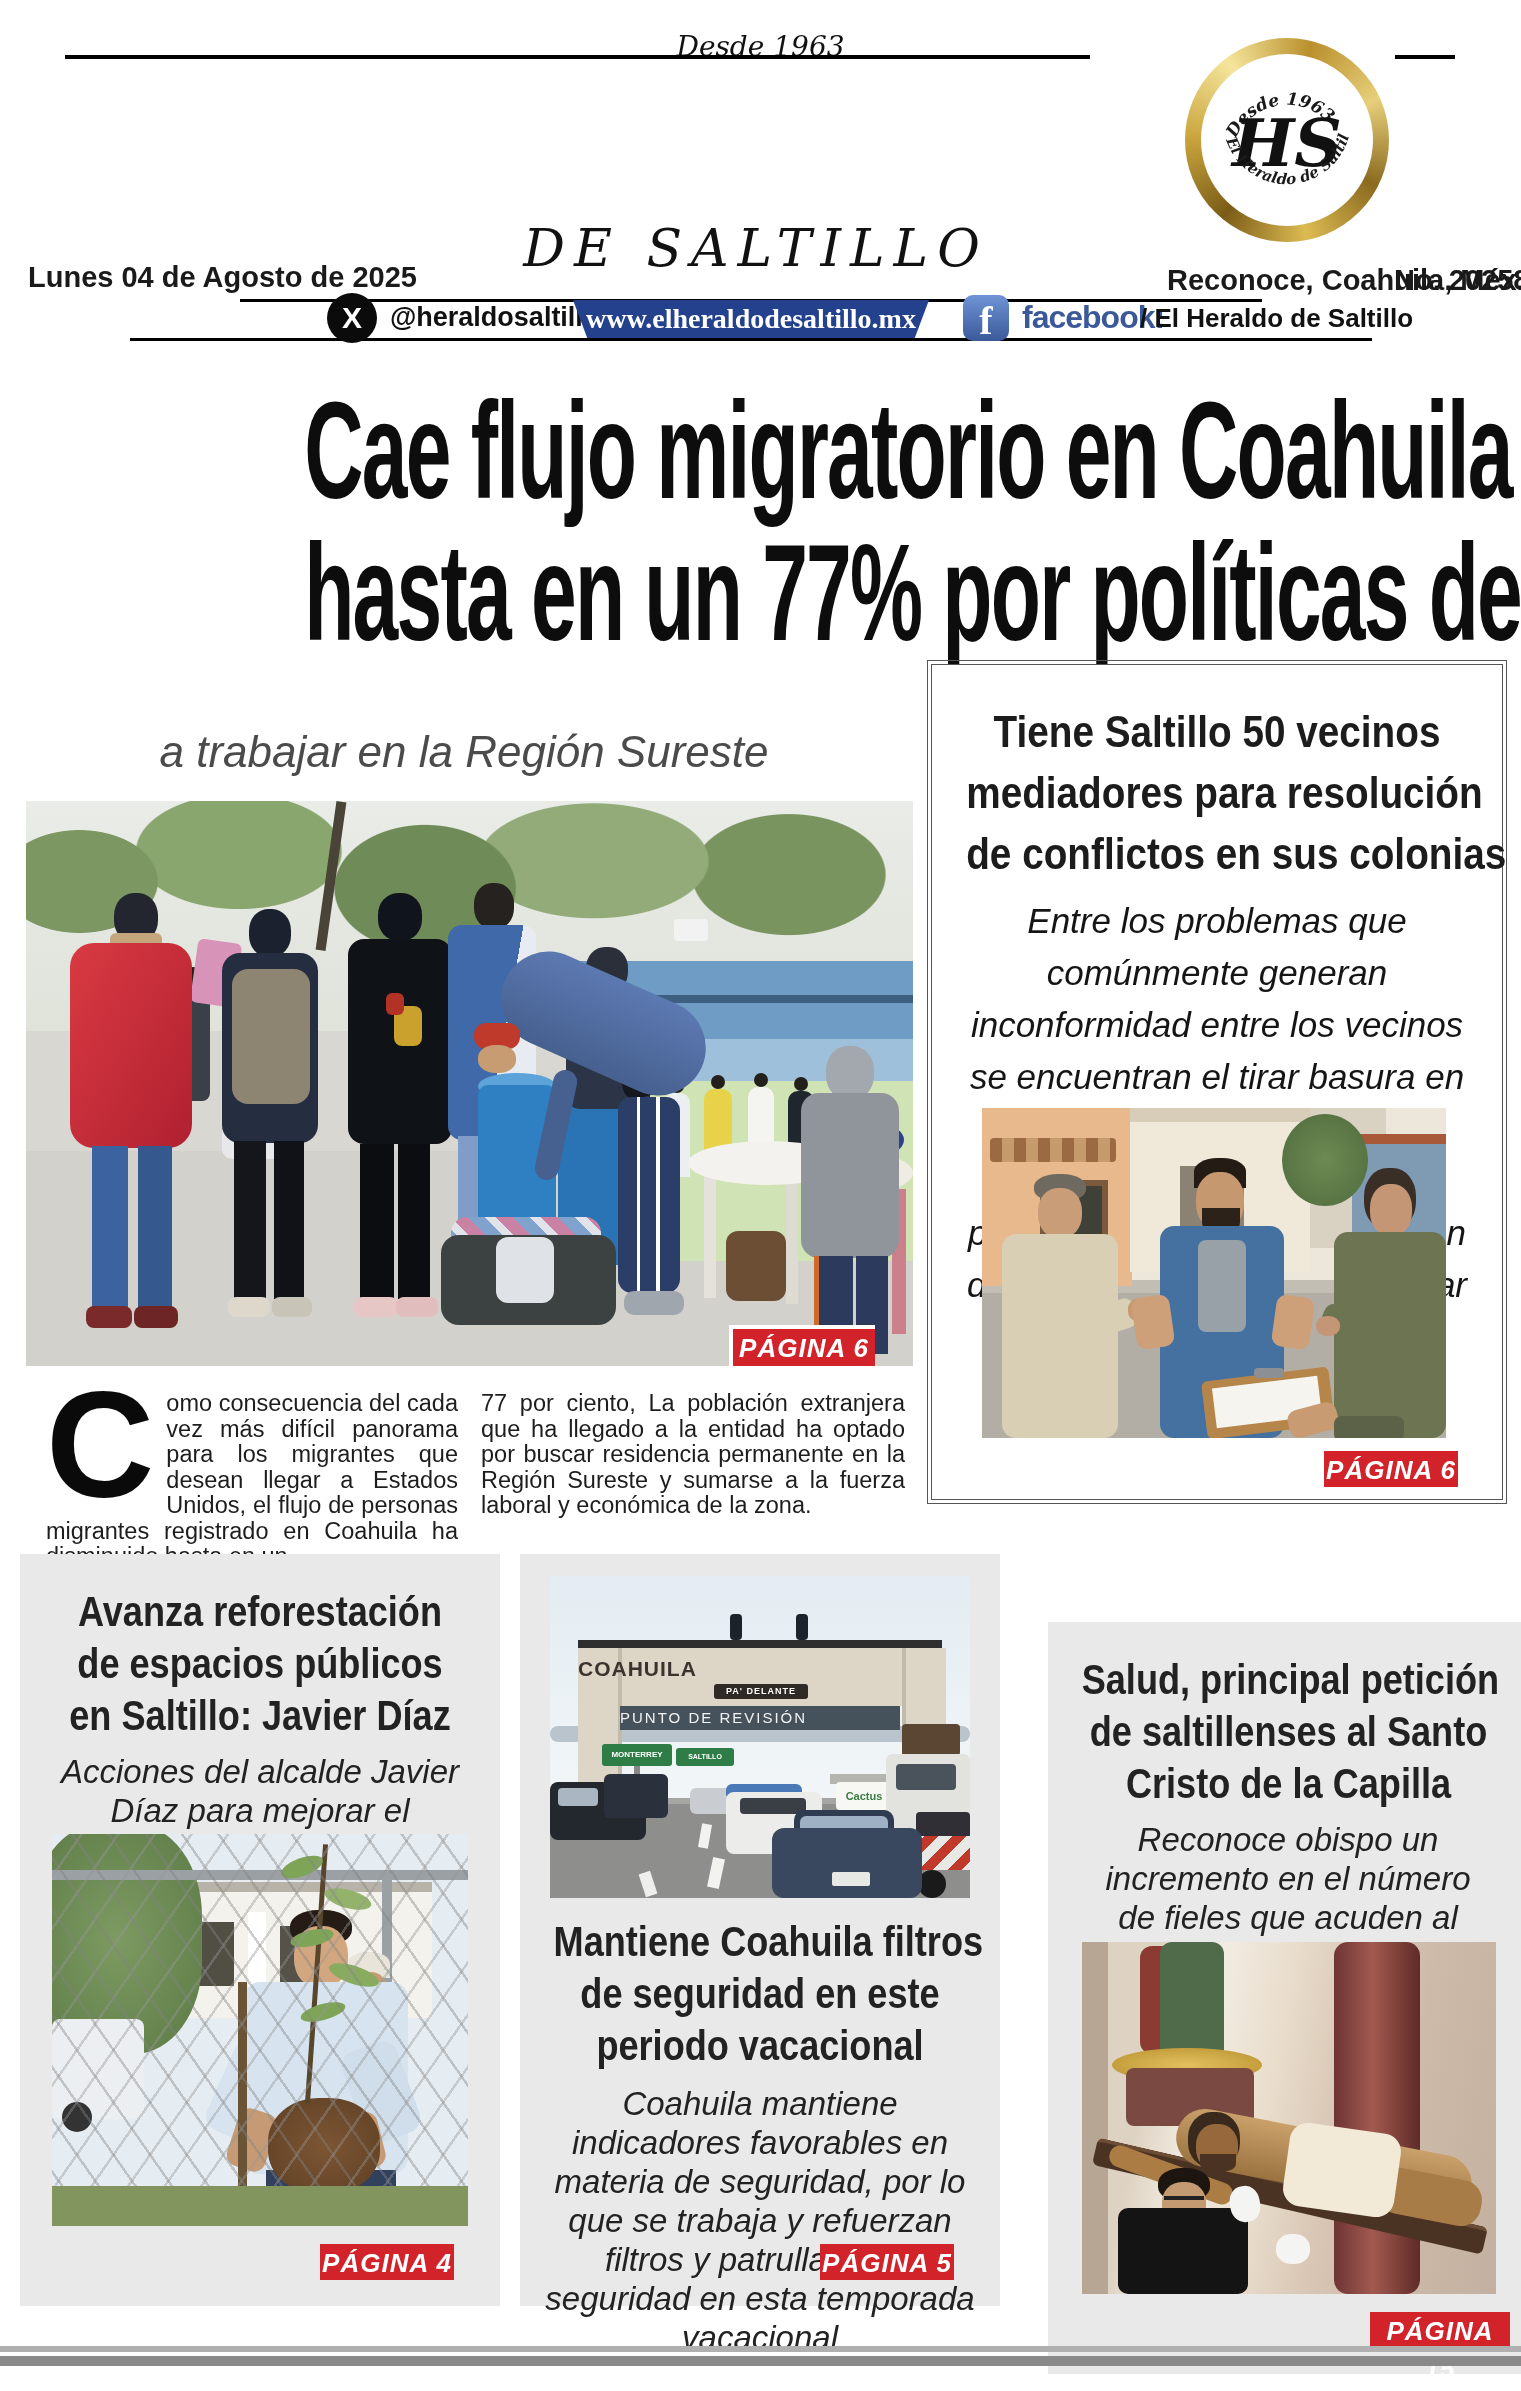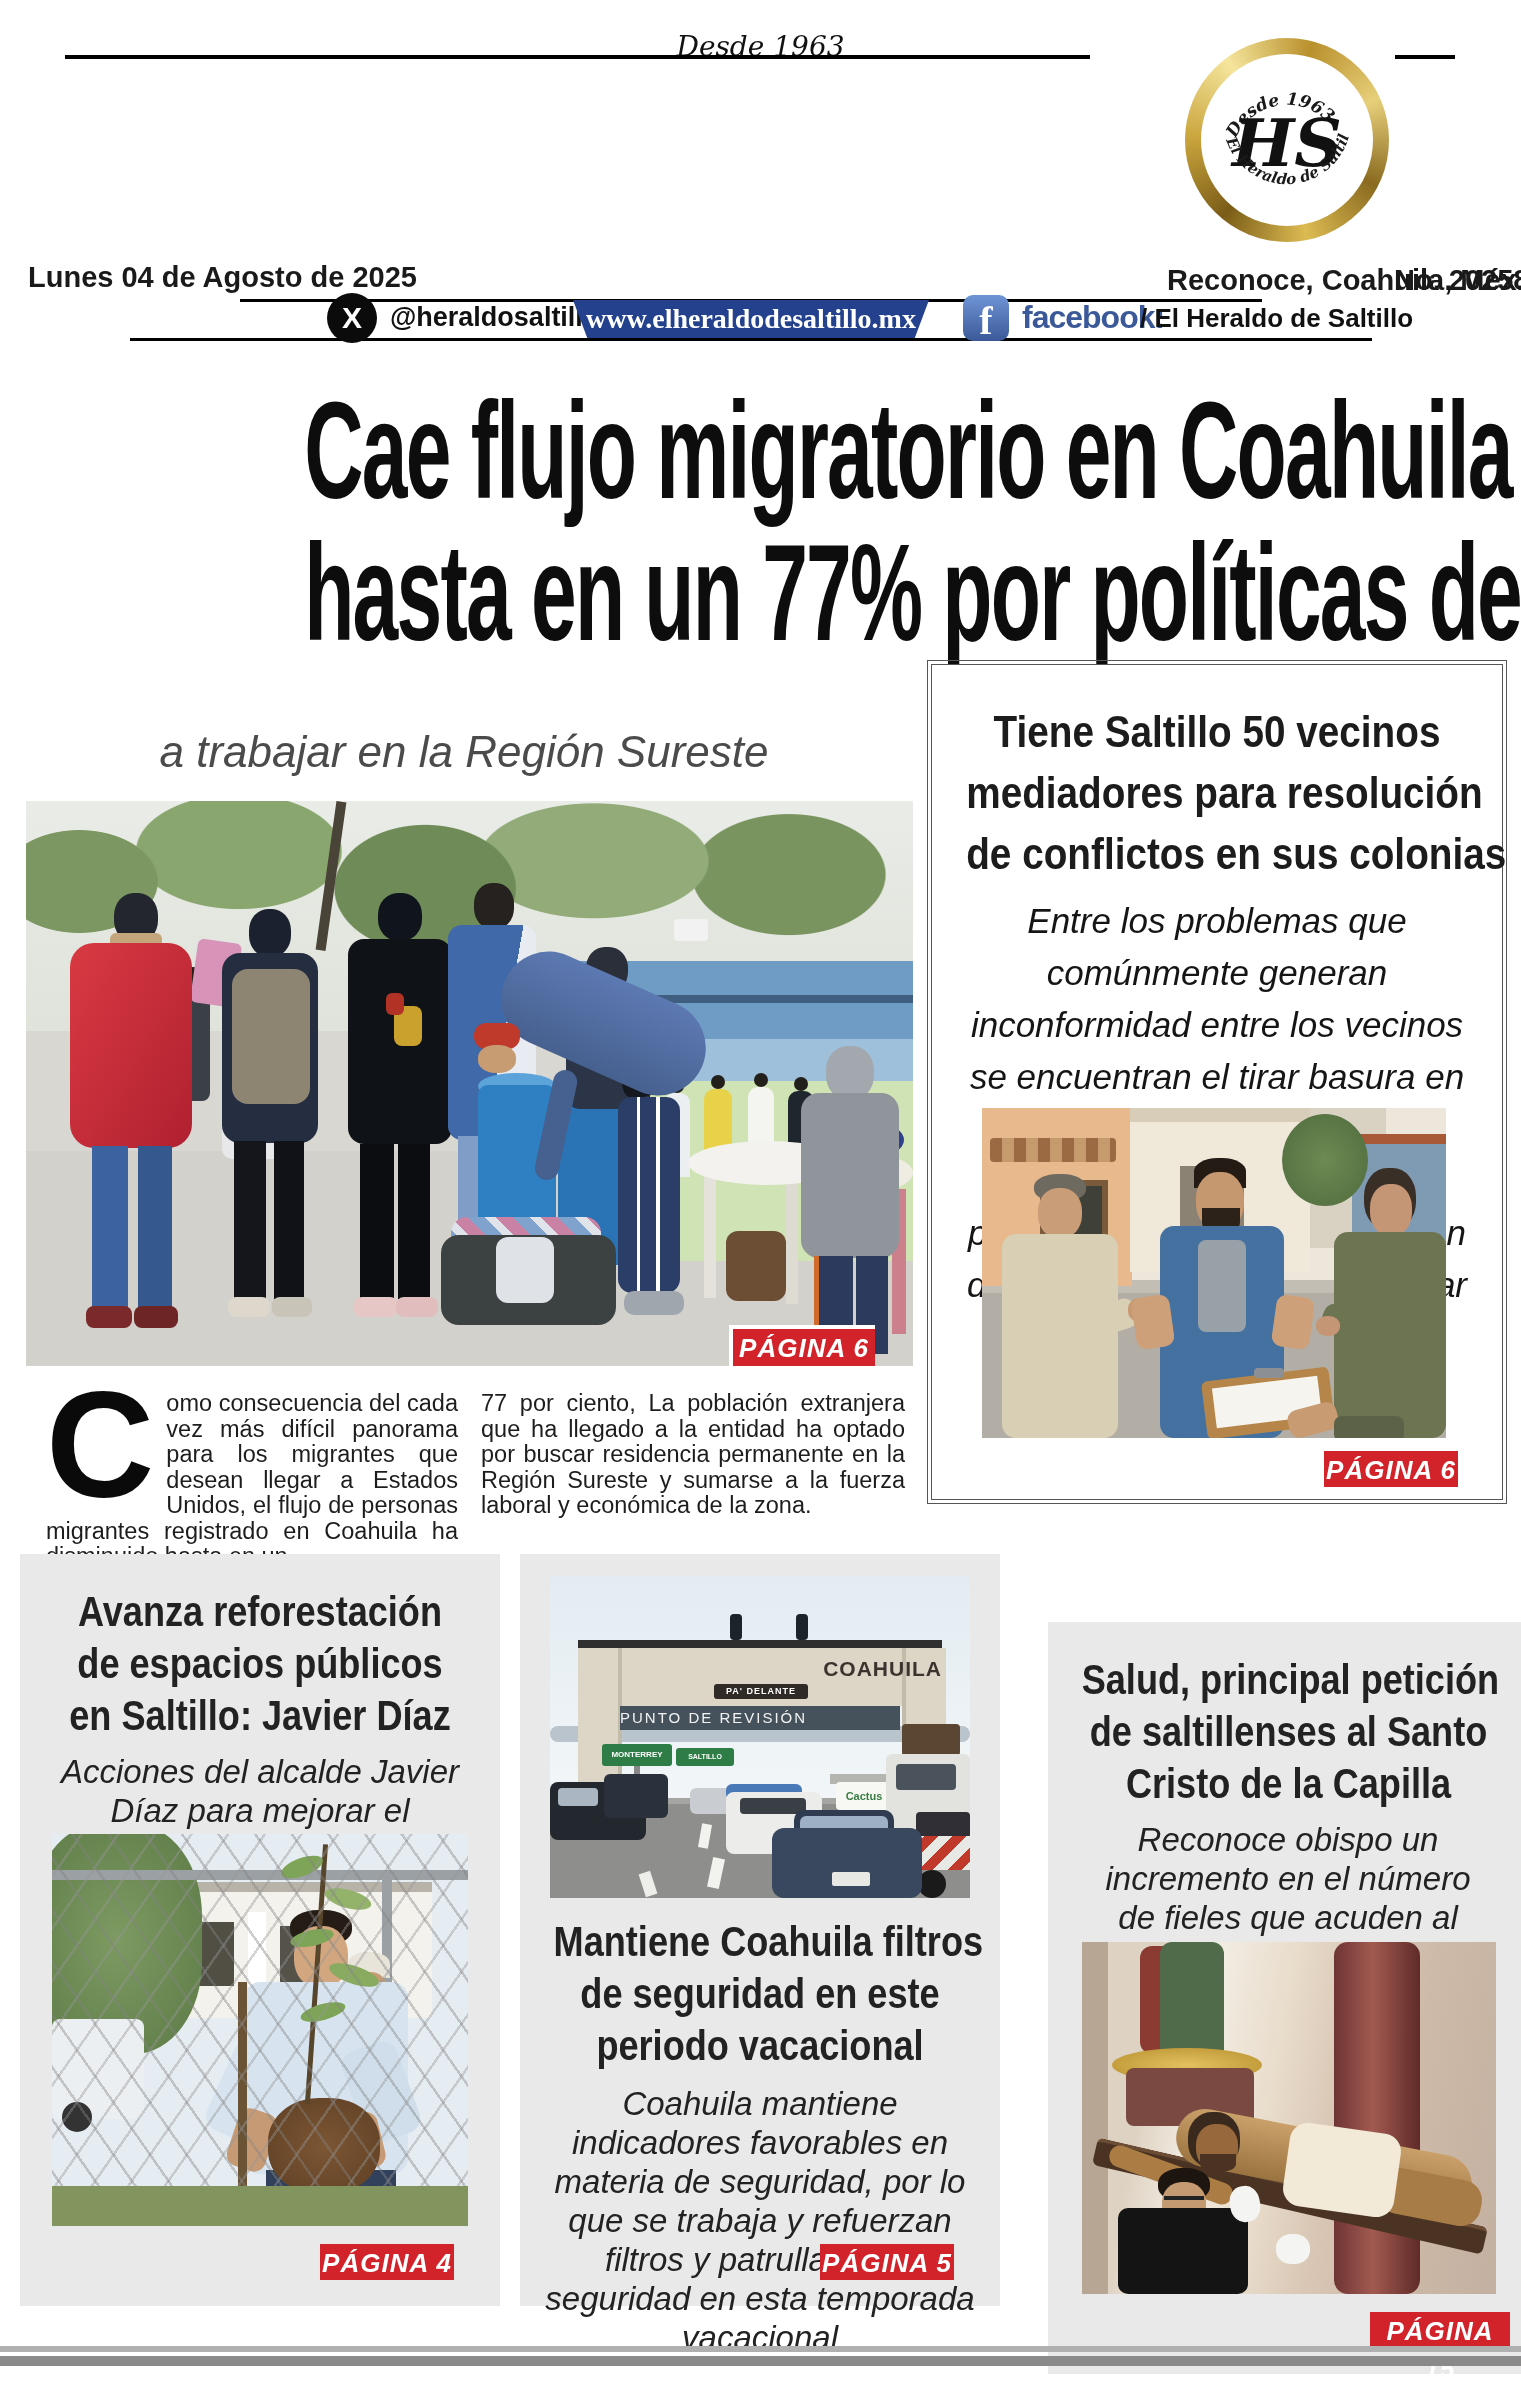--- a/index.html
+++ b/index.html
@@ -46,20 +46,21 @@
                 width:14px;height:14px;border-radius:50%;background:#23201c;}
 </style>
 </head>
 <body>
 
 <div class="page">
 
   <div class="abs tagline" style="left:0;top:30px;width:1521px;text-align:center;">Desde 1963</div>
   <div class="abs rule" style="left:65px;top:55px;width:1025px;height:4px;"></div>
   <div class="abs rule" style="left:1395px;top:55px;width:60px;height:4px;"></div>
+  <div class="abs mast-sub" style="left:400px;top:222px;width:712px;text-align:center;">DE SALTILLO</div>
 
   <div class="abs" style="left:1185px;top:38px;width:204px;height:204px;border-radius:50%;
        background:conic-gradient(from 220deg,#7a5c17,#caa53d,#f5e59c,#b9902c,#e7cf7a,#8a6a1f,#dcbb52,#7a5c17);">
     <div class="abs" style="left:16px;top:16px;width:172px;height:172px;border-radius:50%;background:#fff;"></div>
     <svg class="abs" style="left:16px;top:16px;" width="172" height="172" viewBox="0 0 172 172">
       <defs>
         <path id="arcTop" d="M 32,92 A 56,56 0 0 1 140,92"></path>
         <path id="arcBot" d="M 24,82 A 64,64 0 0 0 148,82"></path>
       </defs>
       <text font-family="DejaVu Serif, serif" font-style="italic" font-weight="bold" font-size="17" fill="#1a1a1a">
@@ -279,21 +280,21 @@
     <div class="abs pbadge" style="left:300px;top:690px;width:134px;height:36px;">PÁGINA 4</div>
   </div>
 
   <div class="abs graybox" style="left:520px;top:1554px;width:480px;height:752px;">
     <div class="abs photo" style="left:30px;top:22px;width:420px;height:322px;background:linear-gradient(#e3ecf2,#f2f6f8 70%);">
       <div class="abs" style="left:0;top:150px;width:420px;height:16px;background:#b9c4cc;border-radius:8px;"></div>
       <div class="abs" style="left:28px;top:64px;width:364px;height:8px;background:#2f2f2f;"></div>
       <div class="abs" style="left:28px;top:72px;width:364px;height:58px;background:#ddd6c6;"></div>
       <div class="abs" style="left:28px;top:72px;width:40px;height:156px;background:#ddd6c6;border-right:4px solid #c2bbaa;"></div>
       <div class="abs" style="left:352px;top:72px;width:40px;height:156px;background:#ddd6c6;border-left:4px solid #c2bbaa;"></div>
-      <div class="abs" style="left:28px;top:80px;width:364px;height:26px;text-align:right;font:bold 21px/26px 'Liberation Sans',sans-serif;color:#3b332e;letter-spacing:1px;">COAHUILA</div>
+      <div class="abs" style="left:28px;top:80px;width:364px;height:26px;text-align:left;font:bold 21px/26px 'Liberation Sans',sans-serif;color:#3b332e;letter-spacing:1px;">COAHUILA</div>
       <div class="abs" style="left:164px;top:108px;width:94px;height:15px;background:#2f2a26;border-radius:3px;text-align:center;font:bold 9px/15px 'Liberation Sans',sans-serif;color:#fff;letter-spacing:1px;">PA' DELANTE</div>
       <div class="abs" style="left:70px;top:130px;width:280px;height:24px;background:#45525c;font:15px/24px 'Liberation Sans',sans-serif;color:#f2f2f2;letter-spacing:2px;">PUNTO DE REVISIÓN</div>
       <div class="abs" style="left:180px;top:38px;width:12px;height:26px;background:#1d232b;border-radius:4px;"></div>
       <div class="abs" style="left:246px;top:38px;width:12px;height:26px;background:#1d232b;border-radius:4px;"></div>
       <div class="abs" style="left:84px;top:168px;width:6px;height:58px;background:#888;"></div>
       <div class="abs" style="left:52px;top:168px;width:70px;height:22px;background:#2e7d46;border-radius:3px;text-align:center;font:bold 8px/22px 'Liberation Sans',sans-serif;color:#fff;">MONTERREY</div>
       <div class="abs" style="left:126px;top:172px;width:58px;height:18px;background:#2e7d46;border-radius:3px;text-align:center;font:bold 7px/18px 'Liberation Sans',sans-serif;color:#fff;">SALTILLO</div>
       <div class="abs" style="left:0;top:222px;width:420px;height:8px;background:#a5a5a2;"></div>
       <div class="abs" style="left:0;top:228px;width:420px;height:94px;background:#8e8e8c;"></div>
       <div class="abs" style="left:150px;top:248px;width:10px;height:24px;background:#f2f2ef;transform:rotate(10deg);"></div>

